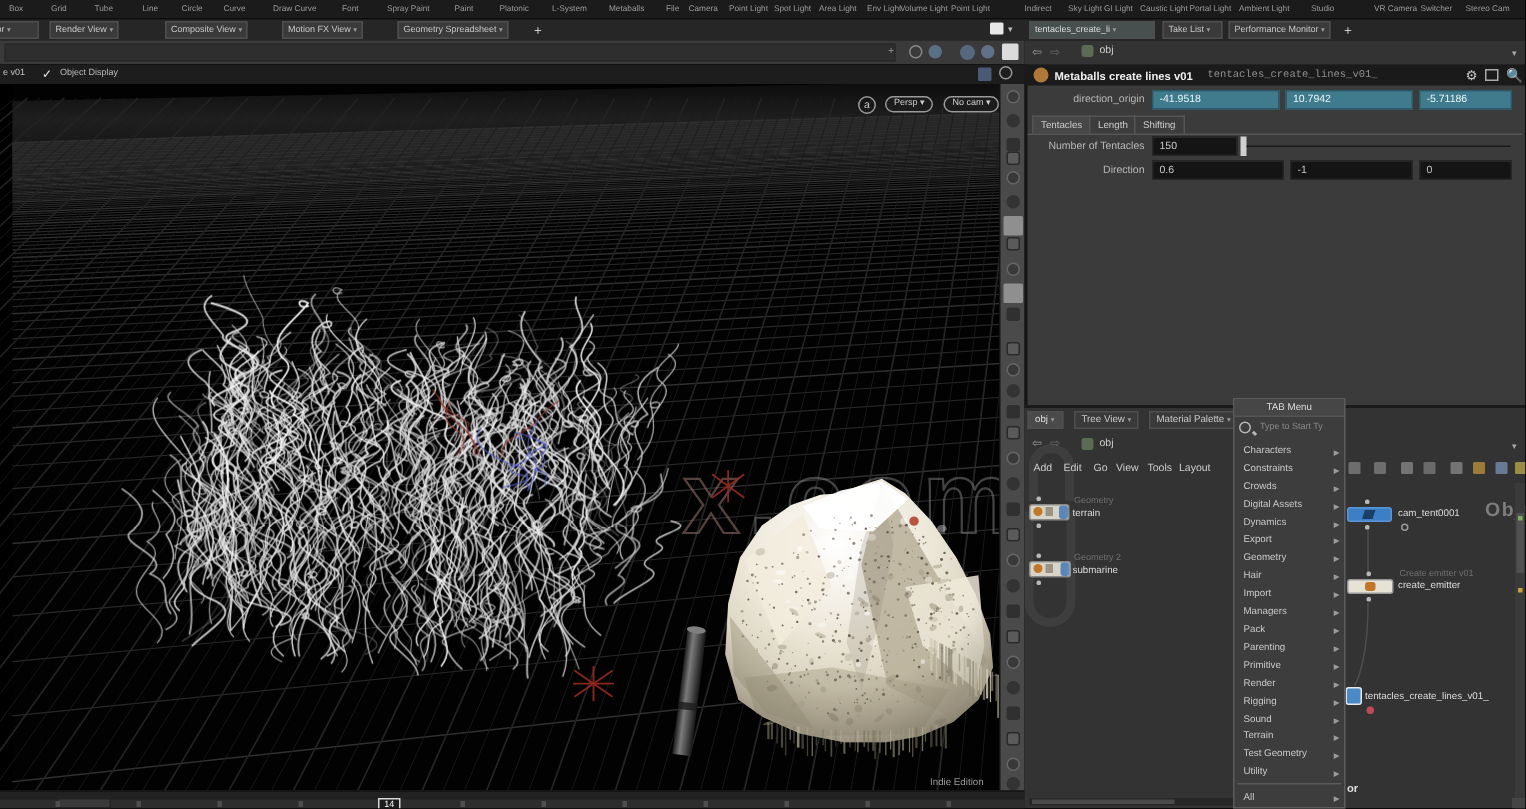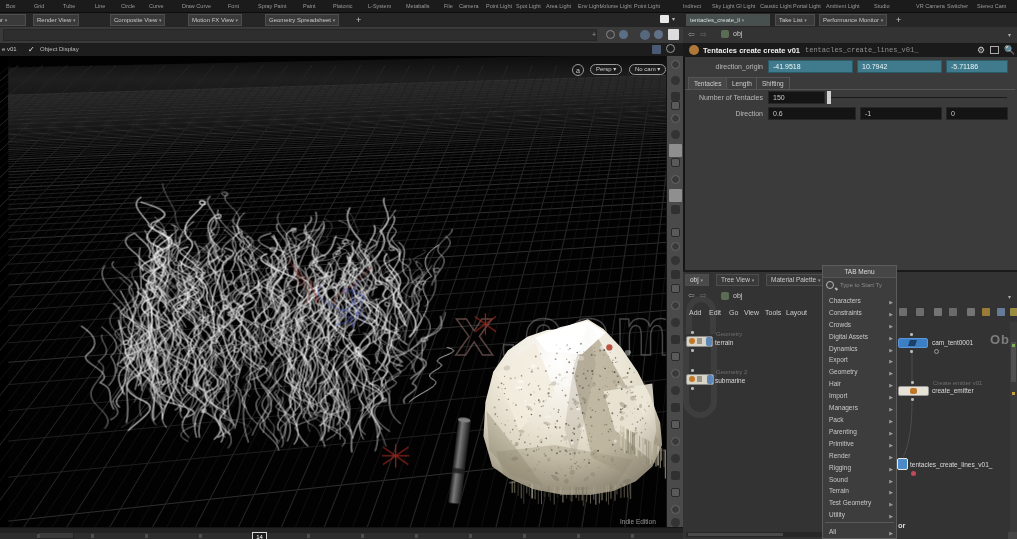--- a/index.html
+++ b/index.html
@@ -1418,21 +1418,21 @@
       <div style="position:absolute;left:469px;top:6px;width:3px;height:4px;background:#4e4e4e"></div>
       <div style="position:absolute;left:523px;top:6px;width:3px;height:4px;background:#4e4e4e"></div>
       <div style="position:absolute;left:577px;top:6px;width:3px;height:4px;background:#4e4e4e"></div>
       <div style="position:absolute;left:631px;top:6px;width:3px;height:4px;background:#4e4e4e"></div>
  <div style="position:absolute;left:252px;top:4px;width:15px;height:9px;background:#1d1d1d;border:1px solid #d8d8d8;color:#fff;font-size:6px;text-align:center;line-height:8px">14</div>
 </div>
 
 <div class="ab" id="rpanel"></div>
 <div class="ab" id="phead">
  <div style="position:absolute;left:6px;top:2px;width:10px;height:10px;border-radius:50%;background:#b07838"></div>
- <div style="position:absolute;left:20px;top:3px;color:#f0f0f0;font-size:7.5px;font-weight:bold">Tentacles create create v01</div>
+ <div style="position:absolute;left:20px;top:3px;color:#f0f0f0;font-size:7.5px;font-weight:bold">Metaballs create lines v01</div>
  <div style="position:absolute;left:122px;top:3px;color:#8f8f8f;font-size:7px;font-family:'Liberation Mono',monospace">tentacles_create_lines_v01_</div>
  <div style="position:absolute;left:294px;top:2px;color:#c9c9c9;font-size:9px">⚙</div>
  <div style="position:absolute;left:307px;top:3px;width:9px;height:8px;border:1px solid #aaa"></div>
  <div style="position:absolute;left:321px;top:2px;color:#c9c9c9;font-size:9px">🔍</div>
 </div>
 
 <div class="lbl" style="left:690px;top:63px;width:73px">direction_origin</div>
 <div class="tealf" style="left:768px;top:60px;width:85px">-41.9518</div>
 <div class="tealf" style="left:857px;top:60px;width:85px">10.7942</div>
 <div class="tealf" style="left:946px;top:60px;width:62px">-5.71186</div>

